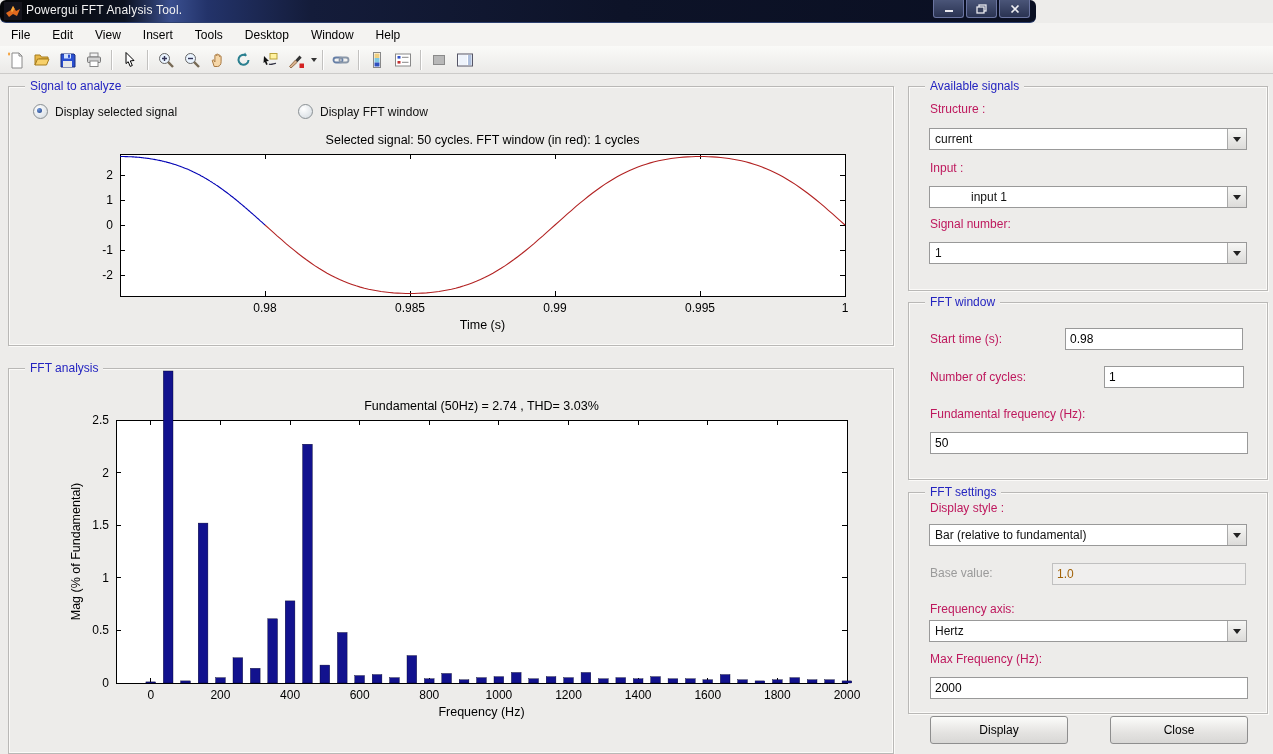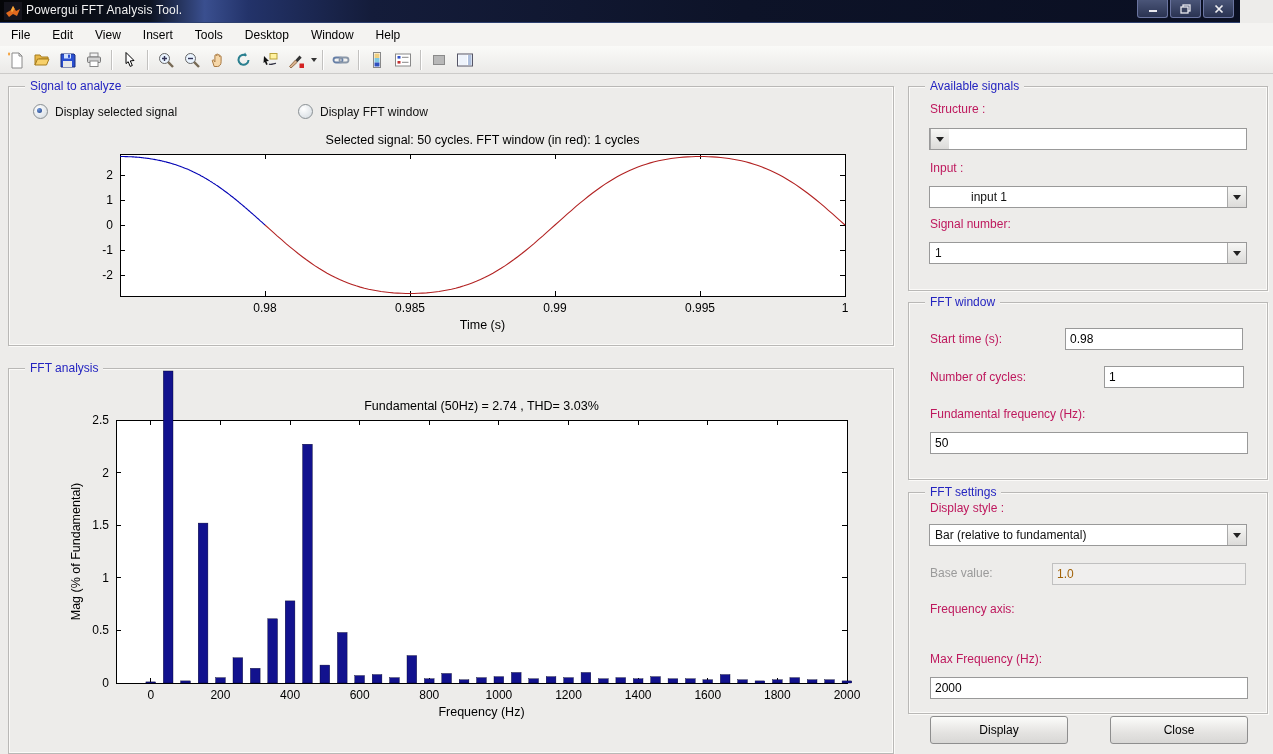--- a/index.html
+++ b/index.html
@@ -1,22 +1,22 @@
 <!DOCTYPE html>
 <html><head>
 <meta charset="utf-8">
 <style>
   html,body{margin:0;padding:0;background:#888;}
   #app{position:relative;width:1273px;height:754px;background:#edecea;overflow:hidden;
        font-family:"Liberation Sans",sans-serif;font-size:12px;color:#111;
        box-shadow:0 0 0 1px #444;}
   
-  #titlebar{position:absolute;left:0;top:0;width:1240px;height:22px;
+  #titlebar{position:absolute;left:0;top:0;width:1036px;height:22px;
     background:linear-gradient(90deg,#050608 0%,#0c1220 12%,#3a4f8f 16.5%,#23336a 20%,#141c3a 30%,#0d1328 60%,#0a0f22 100%);
-    border-bottom:1px solid #2d4070;}
+    border-bottom:1px solid #2d4070;border-radius:6px;}
   #titlebar .ttl{position:absolute;left:26px;top:3px;color:#f2f2f2;font-size:12px;letter-spacing:.2px;}
   #matlab-ic{position:absolute;left:4px;top:2px;width:18px;height:18px;}
   #winbtns{position:absolute;right:6px;top:0;display:flex;gap:2px;}
   .winbtn{width:29px;height:17px;background:linear-gradient(#4a5578,#2a3352);
     border:1px solid #6a74a0;border-top:none;border-radius:0 0 3px 3px;
     display:flex;align-items:center;justify-content:center;}
   .winbtn svg{display:block;}
   
   #menubar{position:absolute;left:0;top:23px;width:1273px;height:23px;background:#f4f3f1;
     display:flex;align-items:center;border-bottom:1px solid #e2e1df;}
@@ -366,20 +366,21 @@
       <rect x="799.3" y="311.8" width="9.7" height="3.2" fill="#12128e" stroke="#000028" stroke-width="0.4"></rect>
       <rect x="816.7" y="311.8" width="9.7" height="3.2" fill="#12128e" stroke="#000028" stroke-width="0.4"></rect>
       <rect x="834.1" y="312.9" width="9.7" height="2.1" fill="#12128e" stroke="#000028" stroke-width="0.4"></rect>
     </svg>
 
   <div class="panel" style="left:908px;top:86px;width:358px;height:203px;">
     <span class="ptitle">Available signals</span>
   </div>
   <span class="flabel" style="left:930px;top:102px;">Structure :</span>
   <div class="combo" style="left:929px;top:128px;width:318px;">
+    <span class="cval">current</span>
     <span class="cbtn">
         <i></i>
       </span>
   </div>
   <span class="flabel" style="left:930px;top:161px;">Input :</span>
   <div class="combo" style="left:929px;top:186px;width:318px;padding-left:36px;">
     <span class="cval">input 1</span>
     <span class="cbtn">
         <i></i>
       </span>
@@ -408,19 +409,25 @@
   <span class="flabel" style="left:930px;top:501px;">Display style :</span>
   <div class="combo" style="left:929px;top:524px;width:318px;">
     <span class="cval">Bar (relative to fundamental)</span>
     <span class="cbtn">
         <i></i>
       </span>
   </div>
   <span class="flabel disabled" style="left:930px;top:566px;">Base value:</span>
   <input class="tfield" disabled="" style="left: 1052px; top: 563px; width: 194px;" value="1.0">
   <span class="flabel" style="left:930px;top:602px;">Frequency axis:</span>
+  <div class="combo" style="left:929px;top:620px;width:318px;">
+    <span class="cval">Hertz</span>
+    <span class="cbtn">
+        <i></i>
+      </span>
+  </div>
   <span class="flabel" style="left:930px;top:652px;">Max Frequency (Hz):</span>
   <input class="tfield" style="left: 930px; top: 677px; width: 318px;" value="2000">
 
   <button class="pbutton" style="left:930px;top:716px;">Display</button>
   <button class="pbutton" style="left:1110px;top:716px;">Close</button>
 
 </div>
 
 </body></html>

